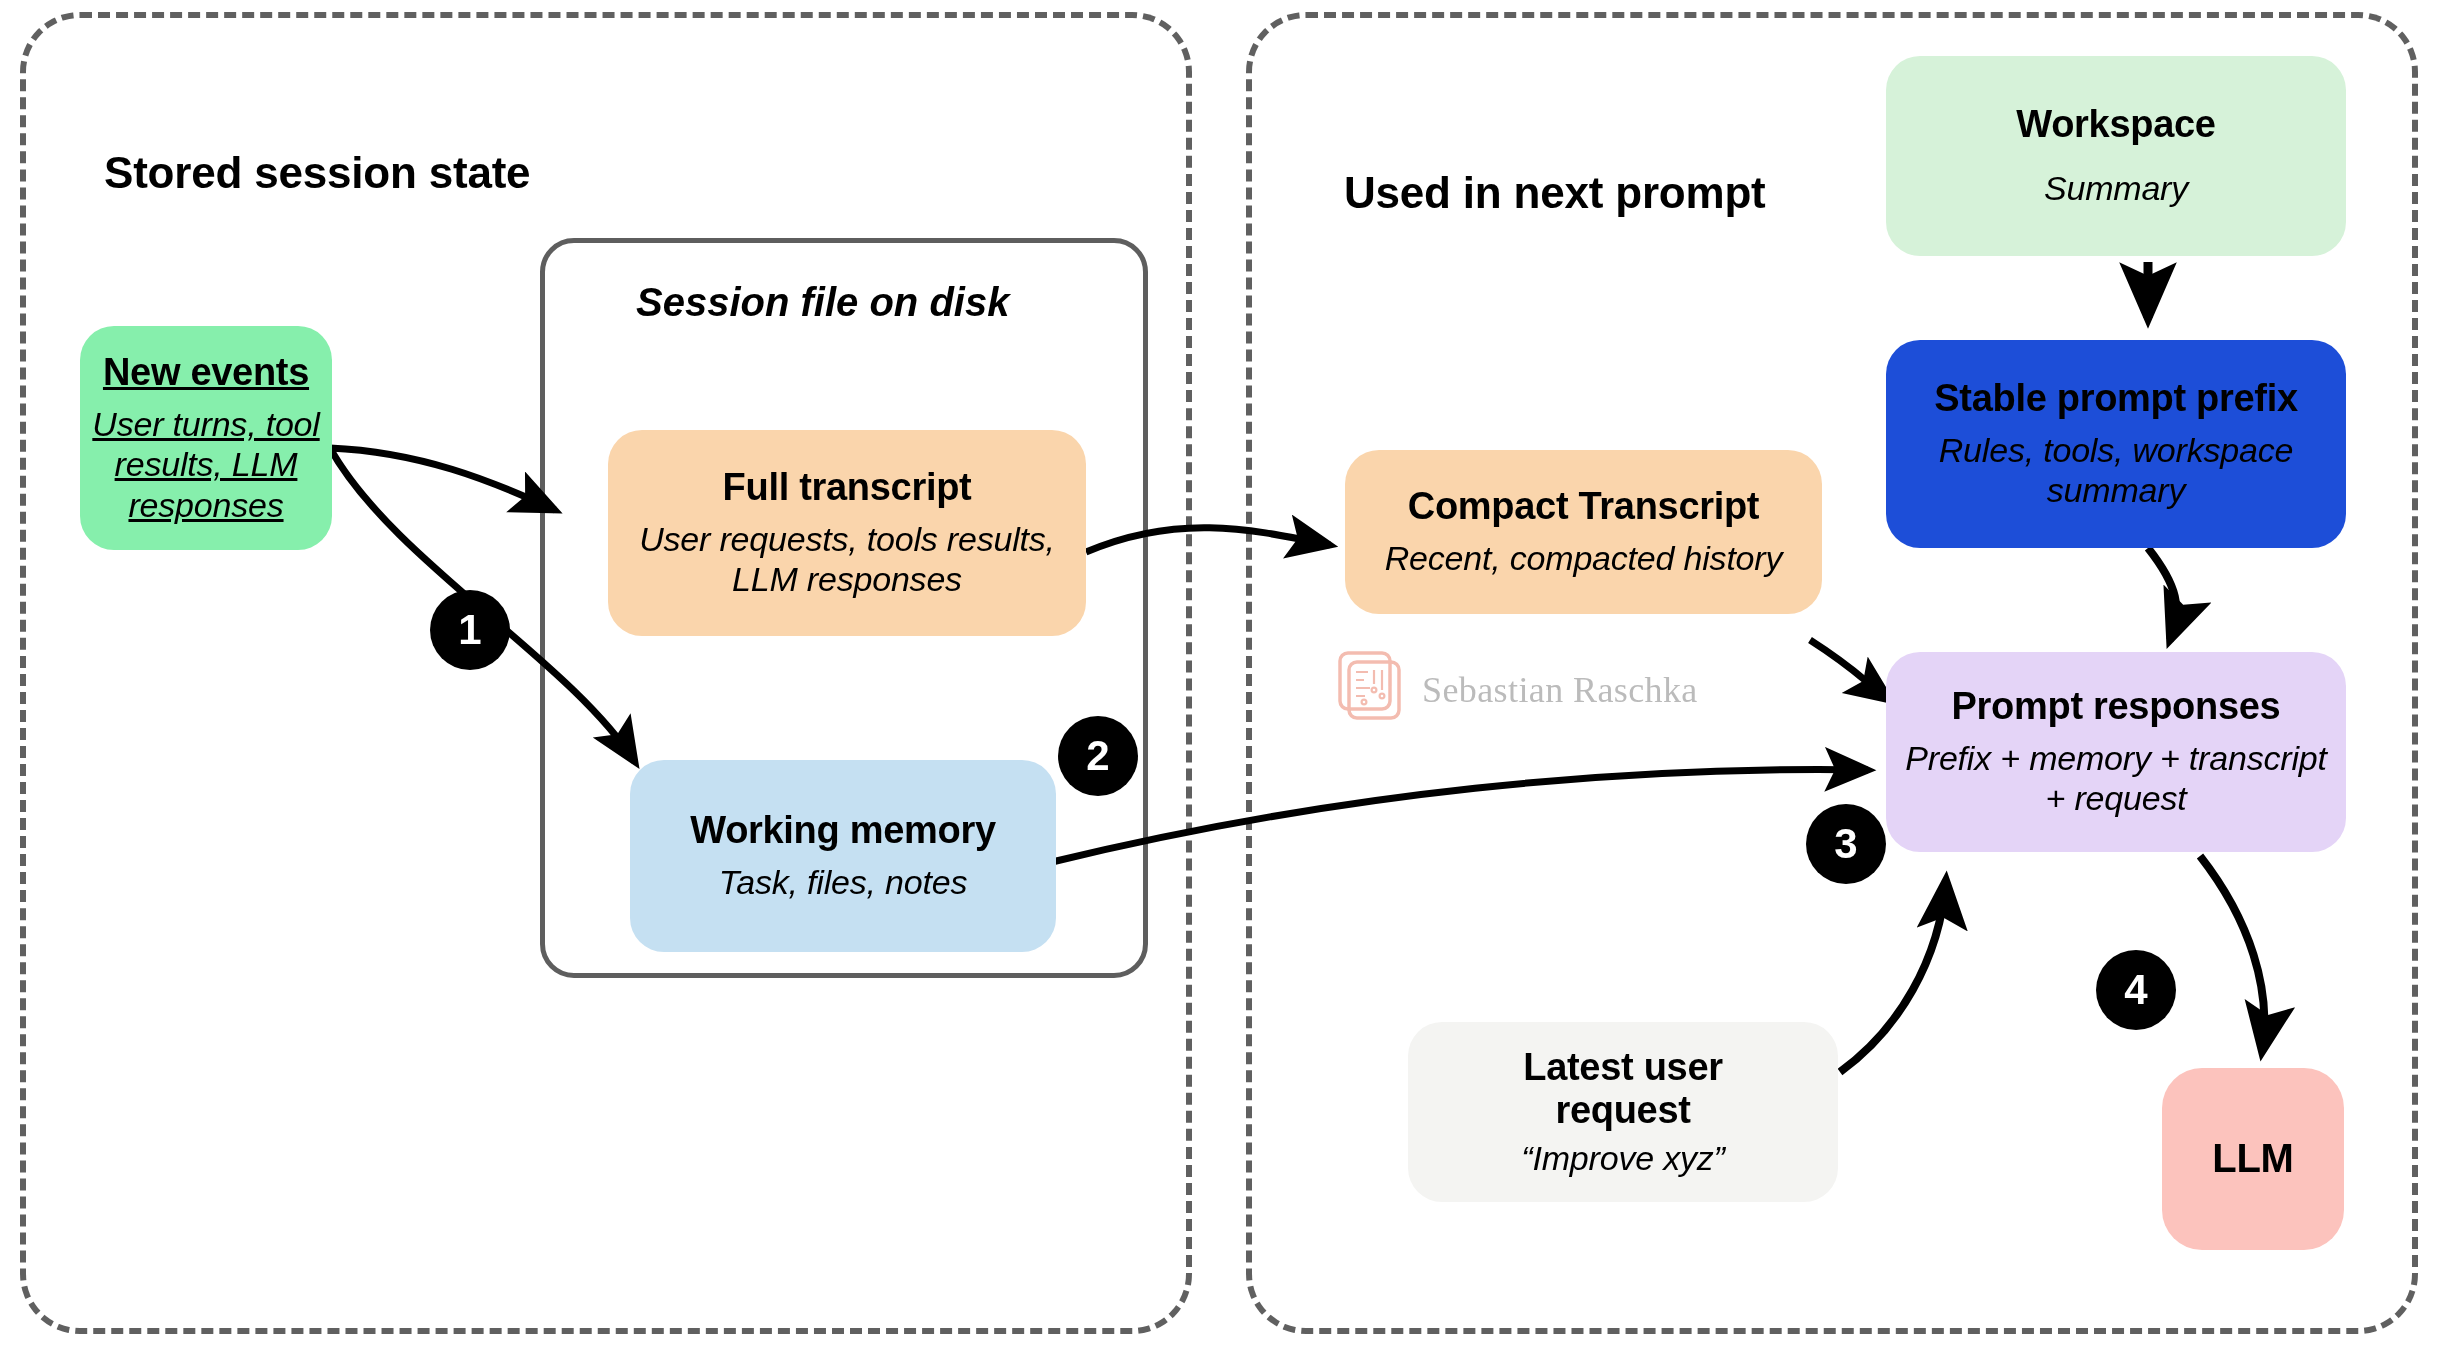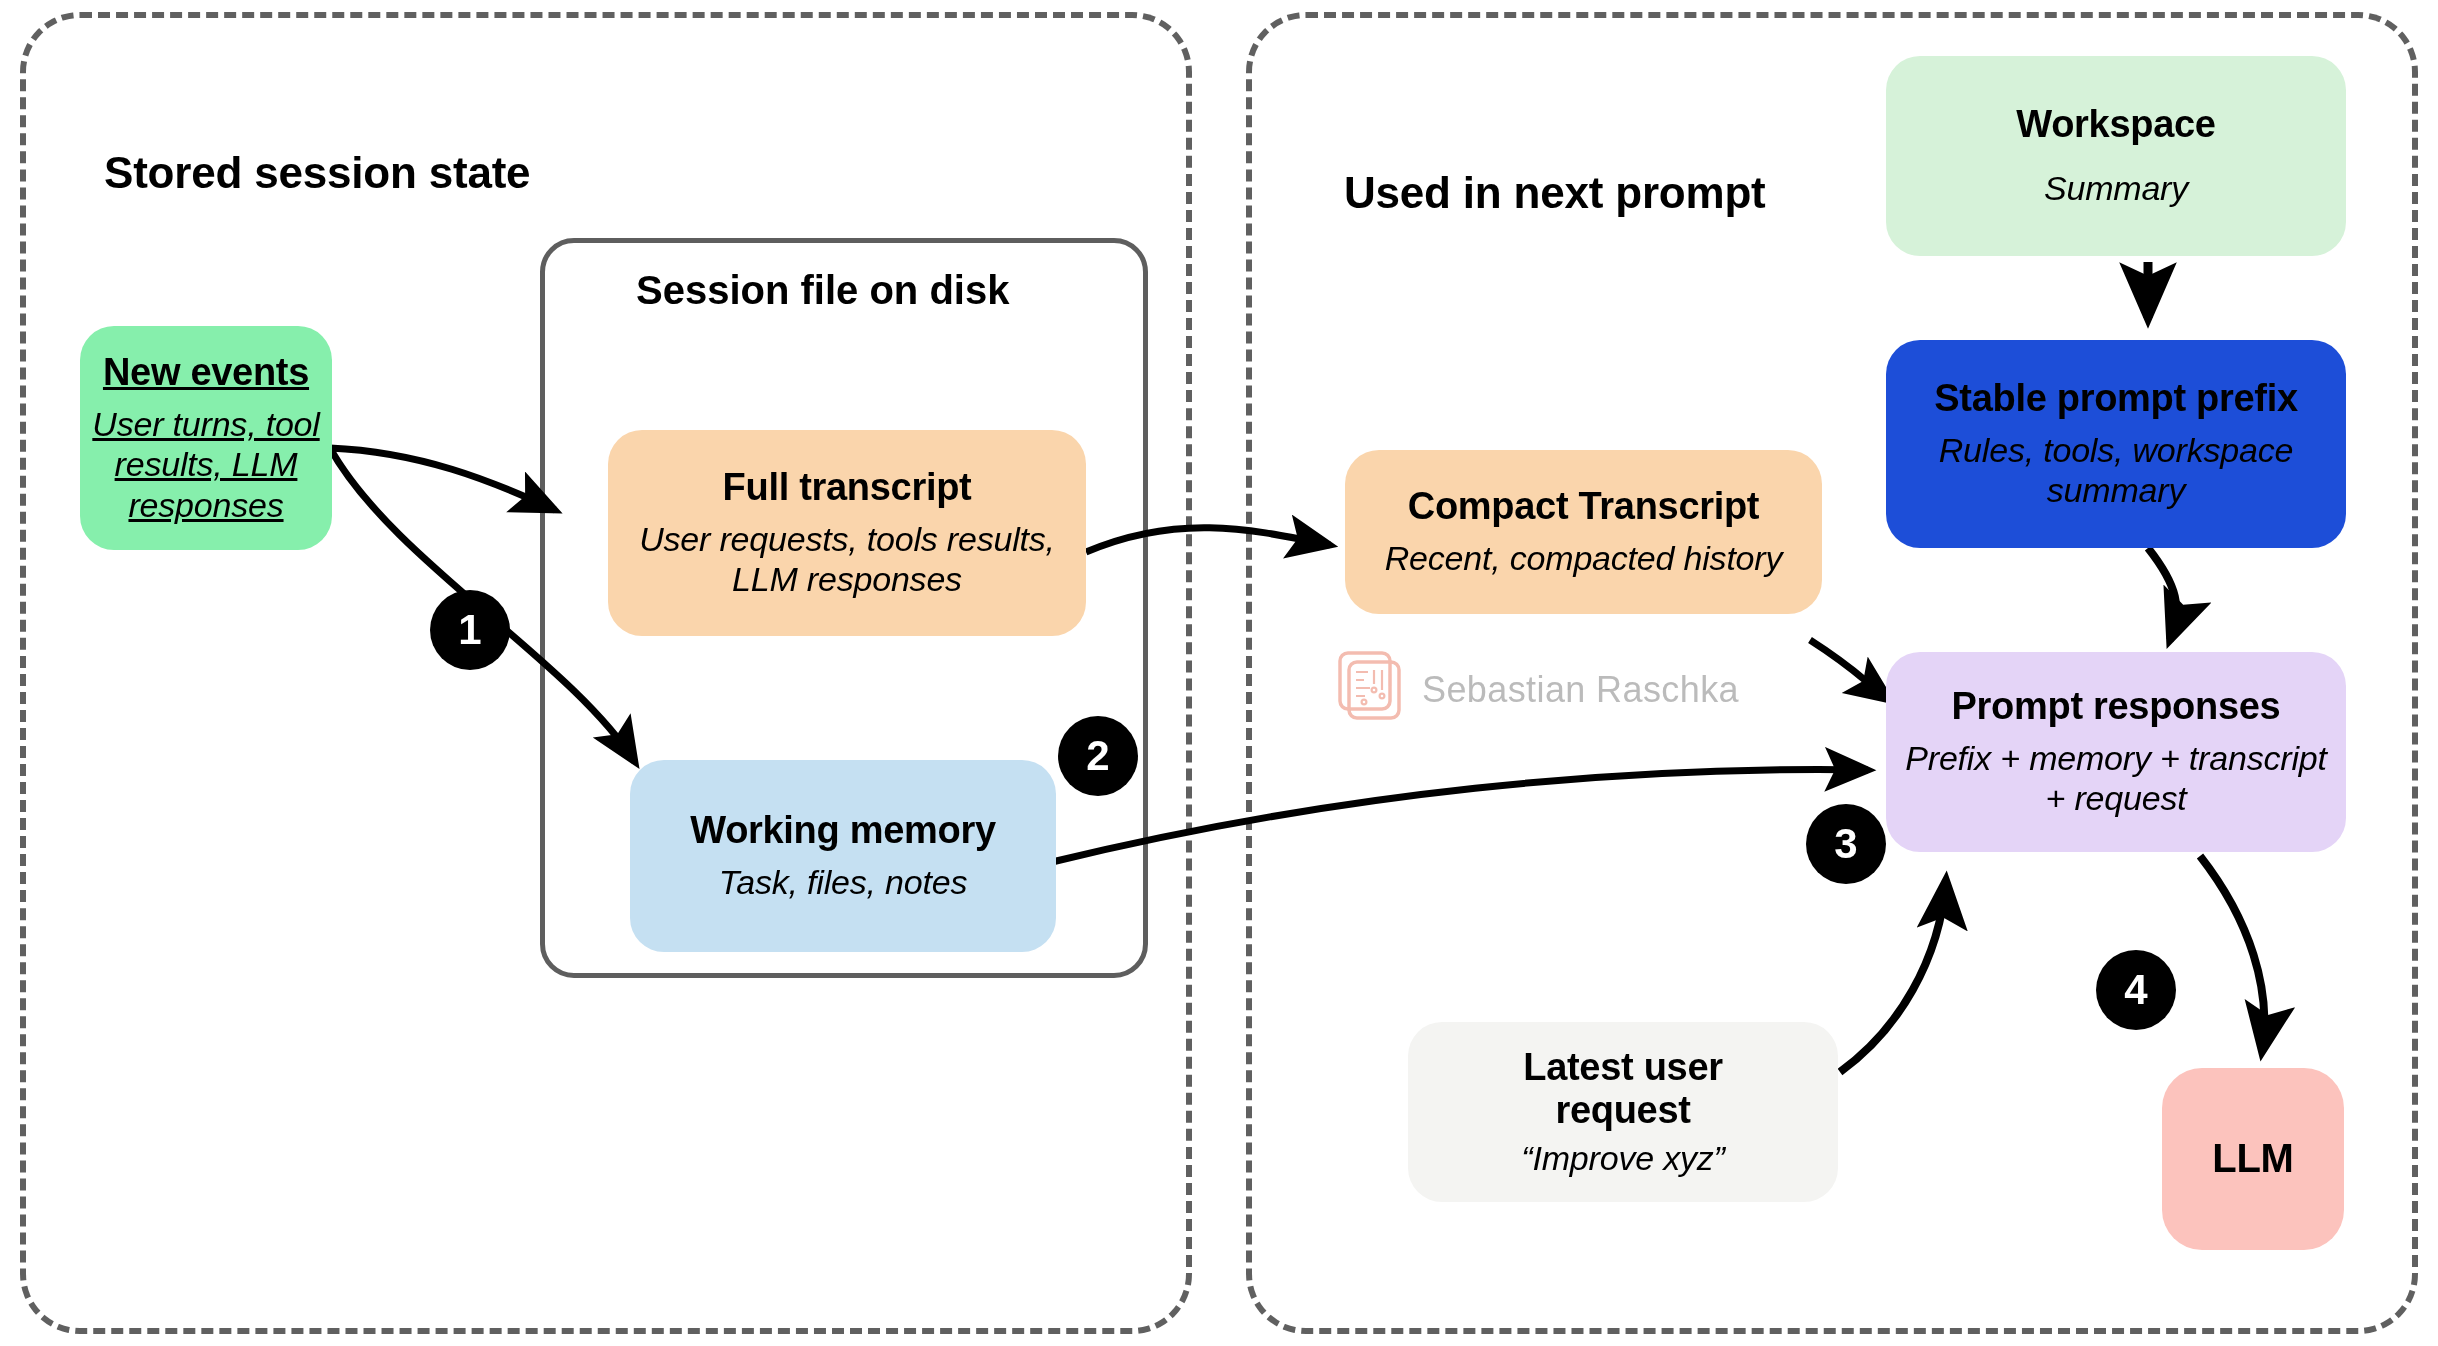--- a/index.html
+++ b/index.html
@@ -87,20 +87,21 @@
     font-weight:bold;
     line-height:1;
   }
   .watermark{
     position:absolute;
     display:flex;
     align-items:center;
     gap:14px;
     opacity:.95;
     pointer-events:none;
+    font-family:Liberation Serif, serif;
   }
   .watermark .wm-text{
     color:#b8b8b8;
     font-size:36px;
     letter-spacing:.4px;
   }
   .wm-mark{
     width:72px;height:80px;
     position:relative;
   }
@@ -110,21 +111,21 @@
 
 <div id="stage">
 
   <div class="panel" style="left:20px; top:12px; width:1172px; height:1322px;"></div>
   <div class="panel" style="left:1246px; top:12px; width:1172px; height:1322px;"></div>
 
   <div class="panel-title" style="left:104px; top:148px;">Stored session state</div>
   <div class="panel-title" style="left:1344px; top:168px;">Used in next prompt</div>
 
   <div class="subpanel" style="left:540px; top:238px; width:608px; height:740px;"></div>
-  <div class="subpanel-title" style="left:636px; top:268px;">Session file on disk</div>
+  <div class="subpanel-title" style="left:636px; top:280px;font-style:italic;">Session file on disk</div>
 
   <svg class="layer" viewBox="0 0 2438 1346" xmlns="http://www.w3.org/2000/svg">
     <defs>
       <marker id="ah" markerWidth="9" markerHeight="9" refX="6.2" refY="3.2" orient="auto" markerUnits="strokeWidth">
         <path d="M0,0 L7.4,3.2 L0,6.4 L1.5,3.2 z" fill="#000"></path>
       </marker>
     </defs>
 
     <path d="M330,448 C420,452 490,480 555,510" fill="none" stroke="#000" stroke-width="7" marker-end="url(#ah)"></path>
 

